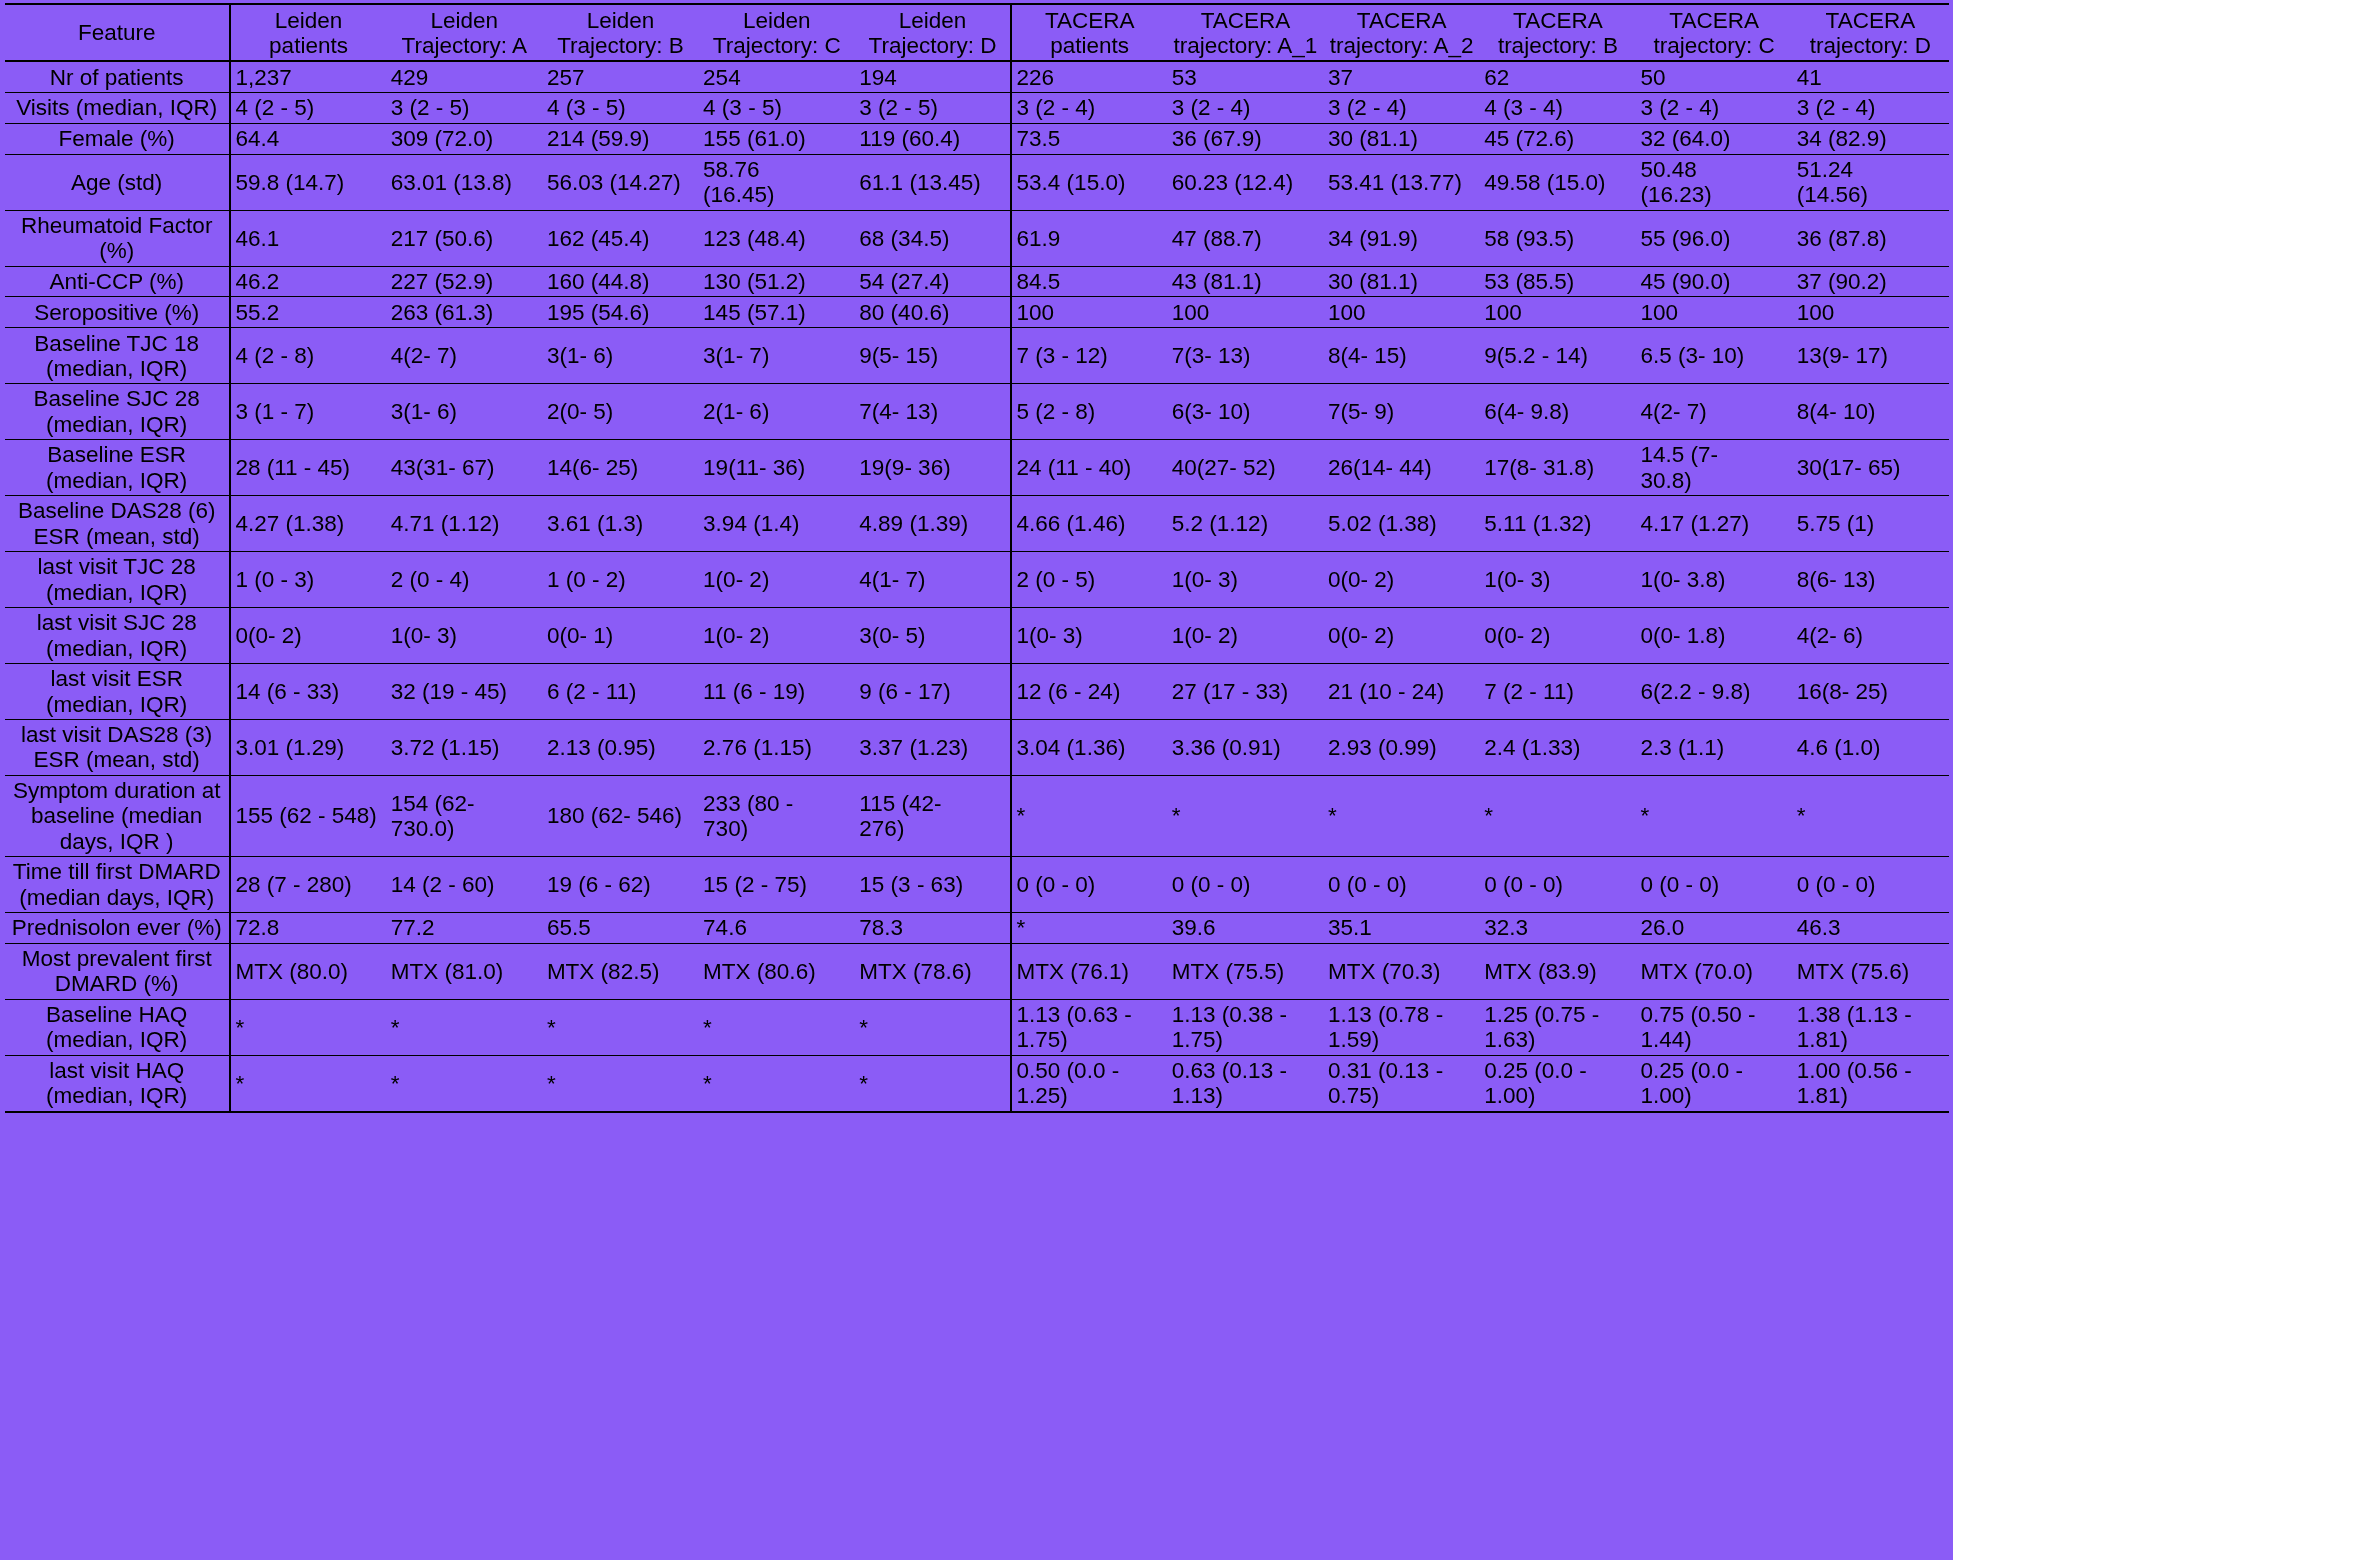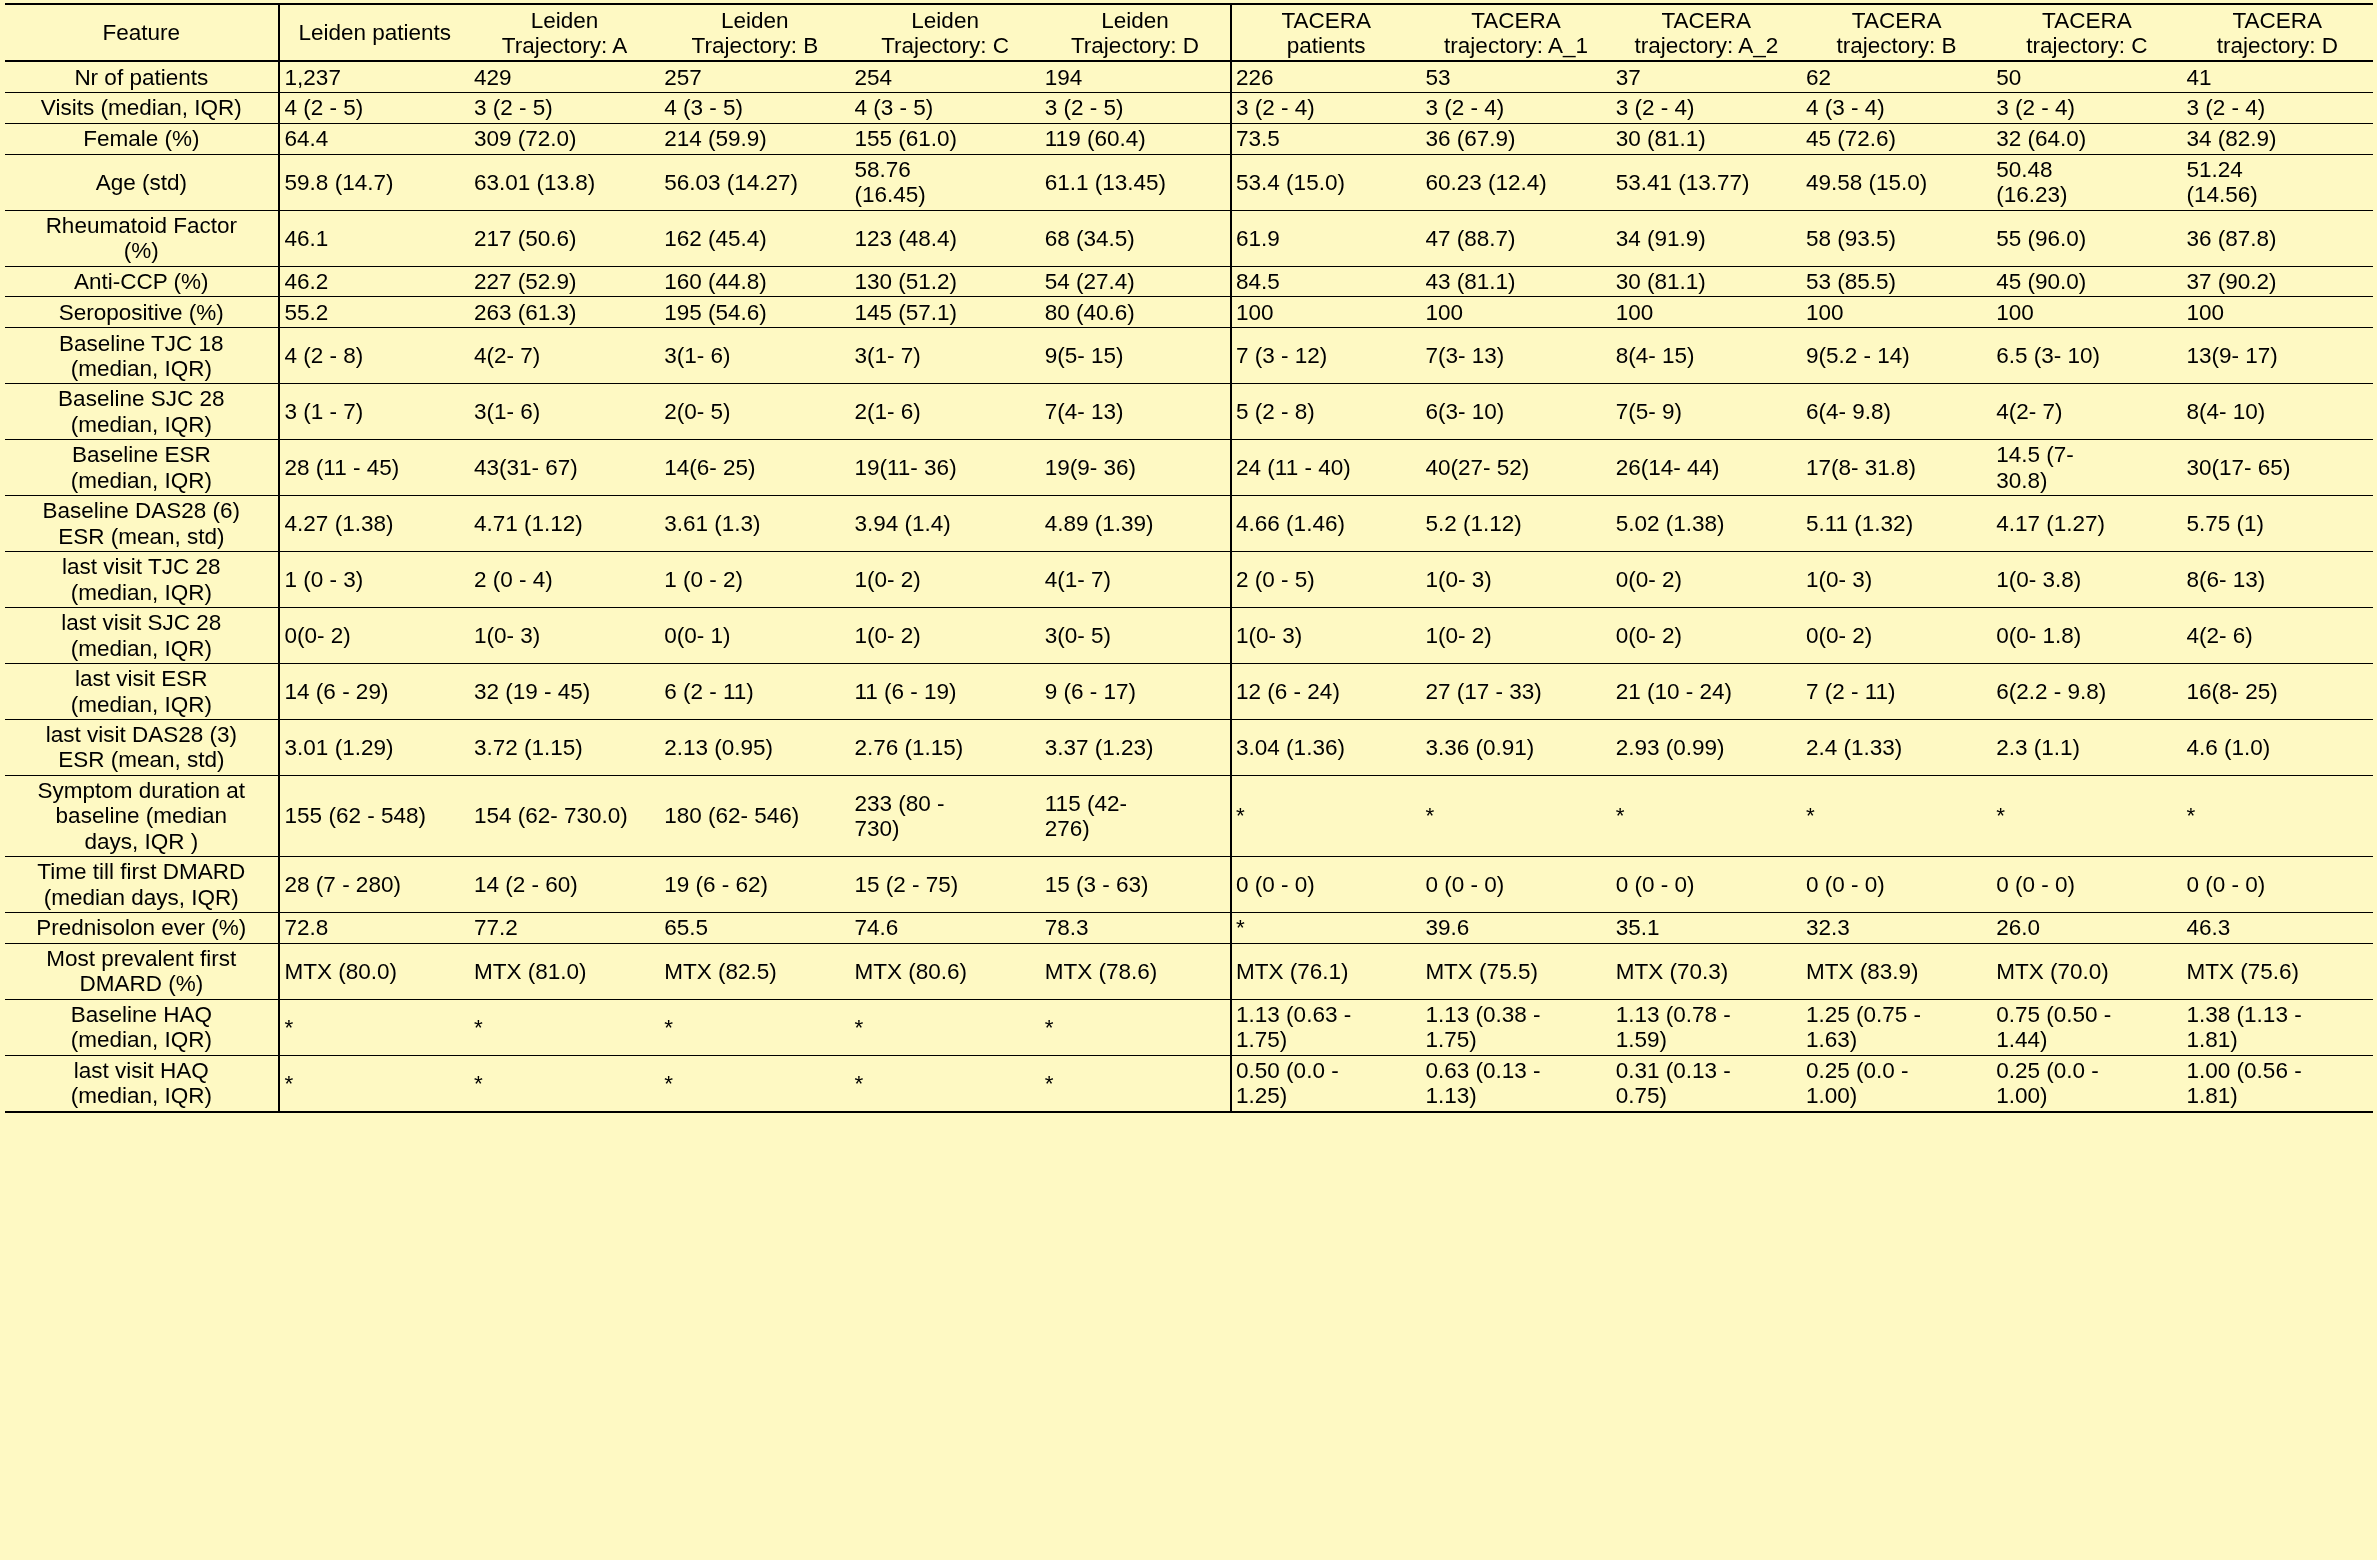--- a/index.html
+++ b/index.html
@@ -5,25 +5,25 @@
   html, body {
     margin: 0;
     padding: 0;
     background: #ffffff;
   }
   body {
     font-family: "Liberation Sans", sans-serif;
     color: #000000;
   }
   .sheet {
-    width: 2377px;
+    width: 1953px;
     height: 1561px;
     box-sizing: border-box;
     padding: 3.4px 4.5px 2.3px 4.5px;
-    background: #fef9c3;
+    background: #8b5cf6;
     overflow: hidden;
   }
   table.data-table {
     border-collapse: collapse;
     table-layout: fixed;
     width: 100%;
     font-size: 22.5px;
     line-height: 1.12;
   }
   table.data-table th,
@@ -595,21 +595,21 @@
             <span class="cell-value">0(0- 1.8)</span>
           </td>
           <td>
             <span class="cell-value">4(2- 6)</span>
           </td>
         </tr>
         <tr>
           <td class="col-feature">last visit ESR
 (median, IQR)</td>
           <td>
-            <span class="cell-value">14 (6 - 29)</span>
+            <span class="cell-value">14 (6 - 33)</span>
           </td>
           <td>
             <span class="cell-value">32 (19 - 45)</span>
           </td>
           <td>
             <span class="cell-value">6 (2 - 11)</span>
           </td>
           <td>
             <span class="cell-value">11 (6 - 19)</span>
           </td>

